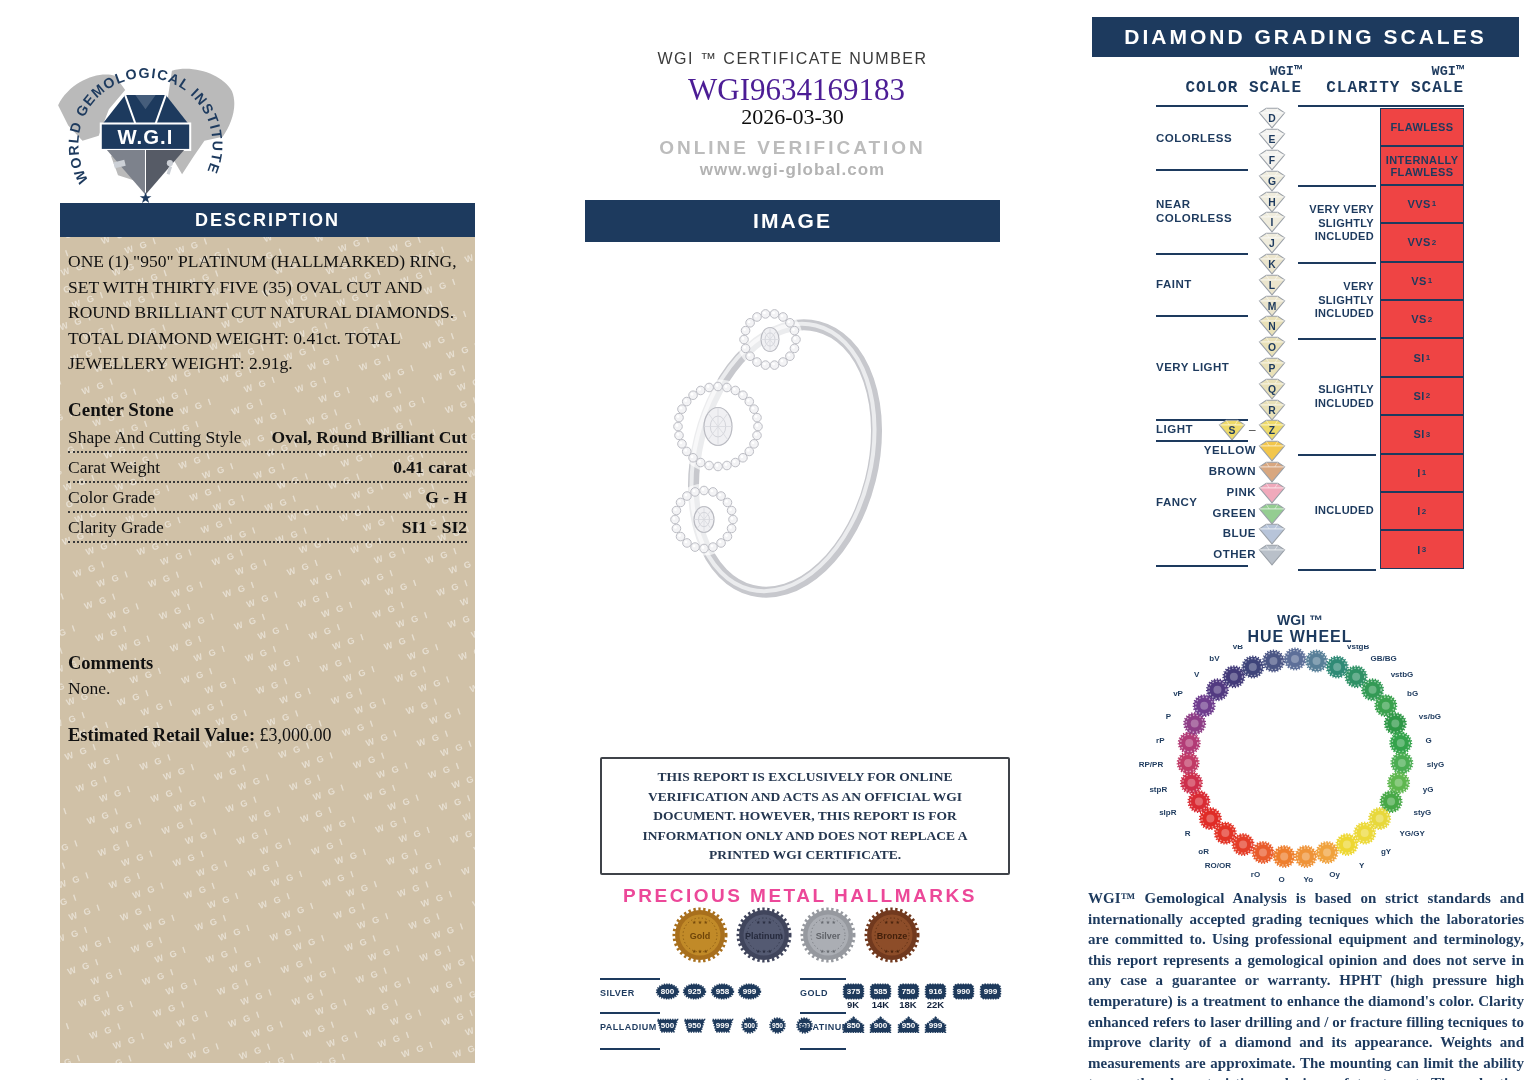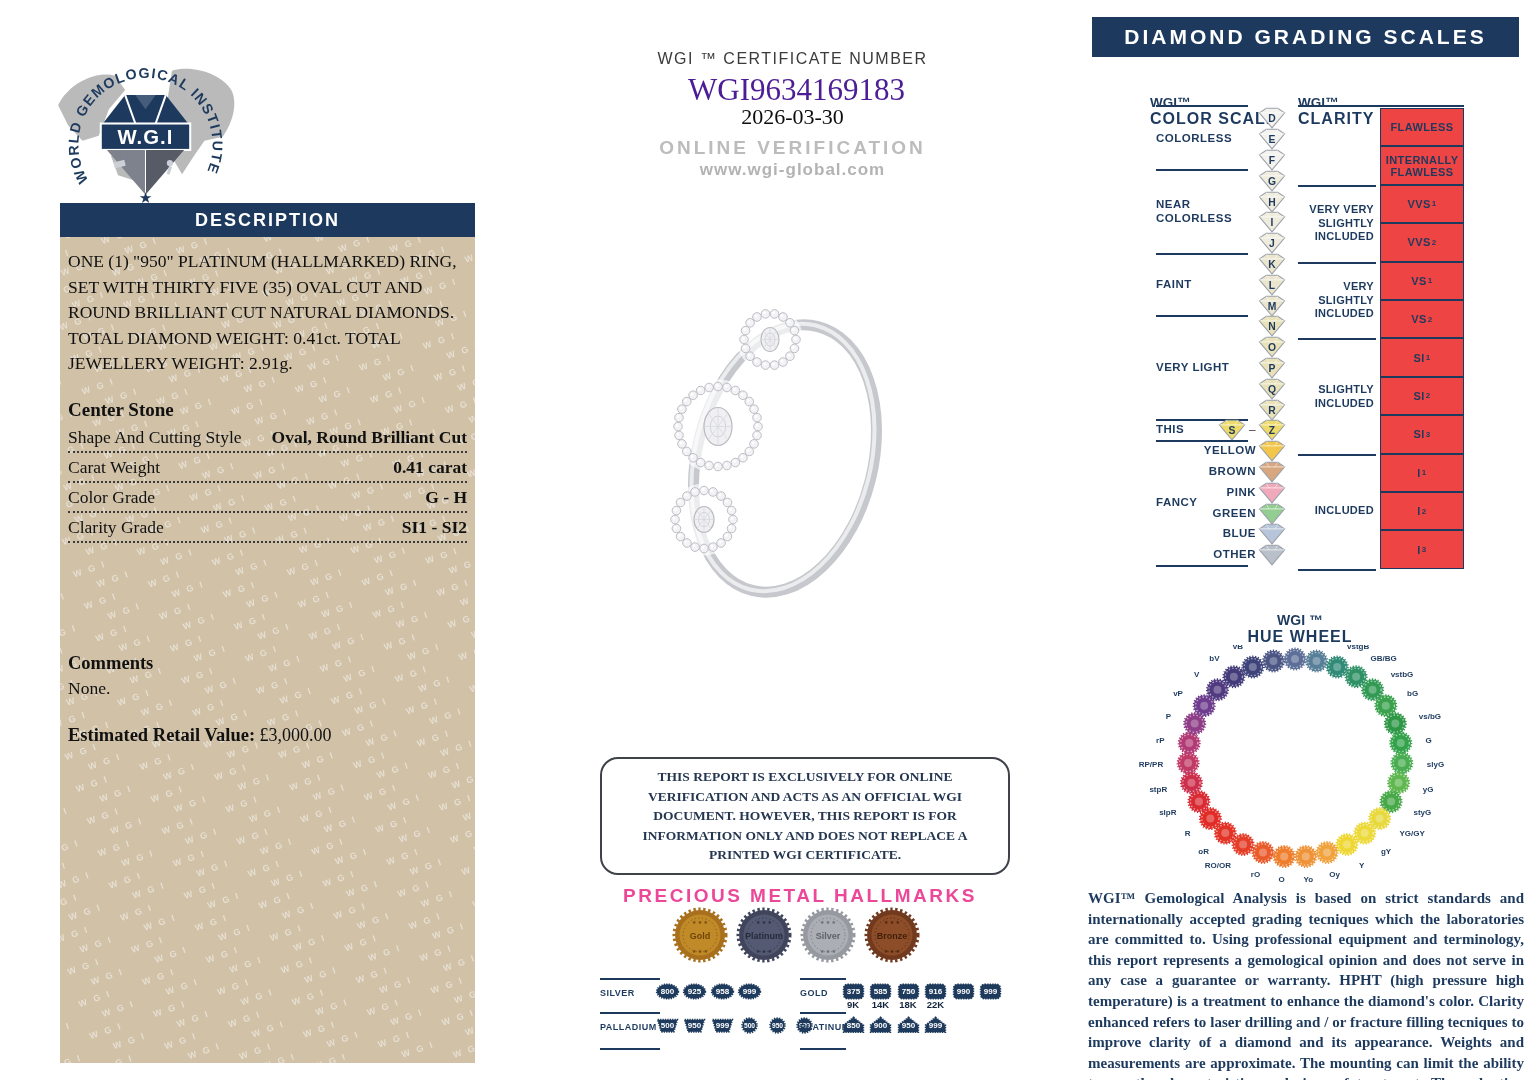--- a/index.html
+++ b/index.html
@@ -42,40 +42,40 @@
               font-weight:normal;font-size:16px;letter-spacing:1.5px;color:#3b3b3b;}
   .cert-number{position:absolute;left:4px;top:72px;width:100%;font-size:31px;color:#4c1d95;}
   .cert-date{position:absolute;left:0;top:104px;width:100%;font-size:22px;color:#0c0c0c;}
   .verify1{position:absolute;left:0;top:137px;width:100%;font-family:"Liberation Sans", sans-serif;
            font-weight:bold;font-size:19px;letter-spacing:3px;color:#bcbcbc;}
   .verify2{position:absolute;left:0;top:160px;width:100%;font-family:"Liberation Sans", sans-serif;
            font-weight:bold;font-size:17px;letter-spacing:1px;color:#b3b3b3;}
   .ring-wrap{position:absolute;left:620px;top:266px;width:360px;height:375px;}
   .ring-wrap svg{width:100%;height:100%;}
   .disclaimer{position:absolute;left:600px;top:757px;width:410px;height:118px;border:2.5px solid #3f4349;
-              border-radius:18px;box-sizing:border-box;display:flex;align-items:center;justify-content:center;
+              border-radius:2px;box-sizing:border-box;display:flex;align-items:center;justify-content:center;
               padding:6px 30px;text-align:center;font-weight:bold;font-size:13.5px;line-height:19.5px;color:#253750;}
   .pmh-title{position:absolute;left:585px;top:885px;width:430px;text-align:center;
              font-family:"Liberation Sans", sans-serif;font-weight:bold;font-size:19px;
              letter-spacing:2.5px;color:#ec4899;}
   .seals{position:absolute;left:672px;top:907px;display:flex;gap:8px;}
   .hm-col{position:absolute;height:76px;}
   #hm-left{left:600px;top:976px;width:204px;}
   #hm-right{left:800px;top:976px;width:220px;}
   .hm-line{position:absolute;left:0;border-top:2.5px solid #1d3a5e;}
   .hm-row{position:absolute;left:0;display:flex;align-items:flex-start;}
   .hm-glabel{font:bold 9px "Liberation Sans", sans-serif;color:#1d3a5e;letter-spacing:.5px;
              flex:none;padding-top:6px;}
   .hm-badges{display:flex;gap:1.5px;}
   .hm-badge{display:flex;flex-direction:column;align-items:center;width:26px;}
   .hm-badge svg{width:25px;height:19px;}
   .hm-sub{font:bold 9.5px "Liberation Sans", sans-serif;color:#13233d;margin-top:-2px;}
 
   
-  .scale-head{position:absolute;text-align:left;color:#1d3a5e;font-family:Liberation Sans, sans-serif;font-weight:bold;margin-top:31px;}
+  .scale-head{position:absolute;text-align:right;color:#1d3a5e;font-family:Liberation Mono, monospace;font-weight:bold;}
   .color-head{left:1150px;top:64px;width:152px;}
   .clarity-head{left:1298px;top:64px;width:166px;}
   .scale-head .l1{font-size:13.5px;}
   .scale-head .l2{font-size:16px;letter-spacing:1px;}
   #color-scale{position:absolute;left:1150px;top:103px;width:152px;height:480px;}
   .cscale-line{position:absolute;left:6px;width:92px;border-top:2.5px solid #1d3a5e;}
   .cscale-label{position:absolute;left:6px;width:88px;font:bold 11.5px "Liberation Sans", sans-serif;
                 color:#1d3a5e;letter-spacing:.5px;line-height:14px;transform:translateY(-50%);}
   .cscale-label.fancy-label{width:48px;}
   .cscale-fancy-name{position:absolute;left:26px;width:80px;text-align:right;transform:translateY(-50%);
@@ -244,20 +244,21 @@
   </div>
 
   <div class="cert-head">
     <div class="cert-label">WGI ™ CERTIFICATE NUMBER</div>
     <div class="cert-number">WGI9634169183</div>
     <div class="cert-date">2026-03-30</div>
     <div class="verify1">ONLINE VERIFICATION</div>
     <div class="verify2">www.wgi-global.com</div>
   </div>
 
+  <div class="bar image-bar">IMAGE</div>
 
   <div class="ring-wrap">
     <svg id="ring-svg" viewBox="0 0 360 360">
         <ellipse cx="165" cy="185" rx="88" ry="136" fill="none" stroke="#c7c8cd" stroke-width="11" transform="rotate(14 165 185)"></ellipse>
         <ellipse cx="163" cy="184" rx="88" ry="136" fill="none" stroke="#ebecee" stroke-width="4" transform="rotate(14 163 184)"></ellipse>
         <circle cx="150" cy="66" r="33" fill="#ffffff" opacity="0.65"></circle>
         <circle cx="176" cy="66" r="4.3" fill="#f3f3f5" stroke="#bdbec5" stroke-width="1"></circle>
         <circle cx="175" cy="65" r="1.4" fill="#ffffff"></circle>
         <circle cx="174.43200814043362" cy="74.89252372646739" r="4.3" fill="#f3f3f5" stroke="#bdbec5" stroke-width="1"></circle>
         <circle cx="173.43200814043362" cy="73.89252372646739" r="1.4" fill="#ffffff"></circle>
@@ -727,21 +728,21 @@
         <text x="13" y="13.5" text-anchor="middle" font-size="9" font-weight="bold" fill="#1d3a5e" font-family="&quot;Liberation Sans&quot;, sans-serif">Q</text>
       </svg>
       <svg class="gem" viewBox="0 0 26 20" width="30" height="23" style="left: 107px; top: 294.6px;">
         <polygon points="2,6 8,2 18,2 24,6 13,19" fill="#e9e1b8" stroke="#9aa0a8" stroke-width="0.9"></polygon>
         <line x1="2" y1="6" x2="24" y2="6" stroke="#ffffff" stroke-width="0.7" opacity="0.85"></line>
         <line x1="8" y1="2" x2="10.5" y2="6" stroke="#ffffff" stroke-width="0.6" opacity="0.7"></line>
         <line x1="18" y1="2" x2="15.5" y2="6" stroke="#ffffff" stroke-width="0.6" opacity="0.7"></line>
         <text x="13" y="13.5" text-anchor="middle" font-size="9" font-weight="bold" fill="#1d3a5e" font-family="&quot;Liberation Sans&quot;, sans-serif">R</text>
       </svg>
       <div class="cscale-line" style="top: 316px;"></div>
-      <div class="cscale-label" style="top: 326.4px; transform: translateY(-50%);">THIS</div>
+      <div class="cscale-label" style="top: 326.4px; transform: translateY(-50%);">LIGHT</div>
       <svg class="gem" viewBox="0 0 26 20" width="30" height="23" style="left: 67px; top: 315.4px;">
         <polygon points="2,6 8,2 18,2 24,6 13,19" fill="#eeda69" stroke="#9aa0a8" stroke-width="0.9"></polygon>
         <line x1="2" y1="6" x2="24" y2="6" stroke="#ffffff" stroke-width="0.7" opacity="0.85"></line>
         <line x1="8" y1="2" x2="10.5" y2="6" stroke="#ffffff" stroke-width="0.6" opacity="0.7"></line>
         <line x1="18" y1="2" x2="15.5" y2="6" stroke="#ffffff" stroke-width="0.6" opacity="0.7"></line>
         <text x="13" y="13.5" text-anchor="middle" font-size="9" font-weight="bold" fill="#1d3a5e" font-family="&quot;Liberation Sans&quot;, sans-serif">S</text>
       </svg>
       <div class="cscale-dash" style="left: 99px; top: 326.4px;">–</div>
       <svg class="gem" viewBox="0 0 26 20" width="30" height="23" style="left: 107px; top: 315.4px;">
         <polygon points="2,6 8,2 18,2 24,6 13,19" fill="#eeda69" stroke="#9aa0a8" stroke-width="0.9"></polygon>

